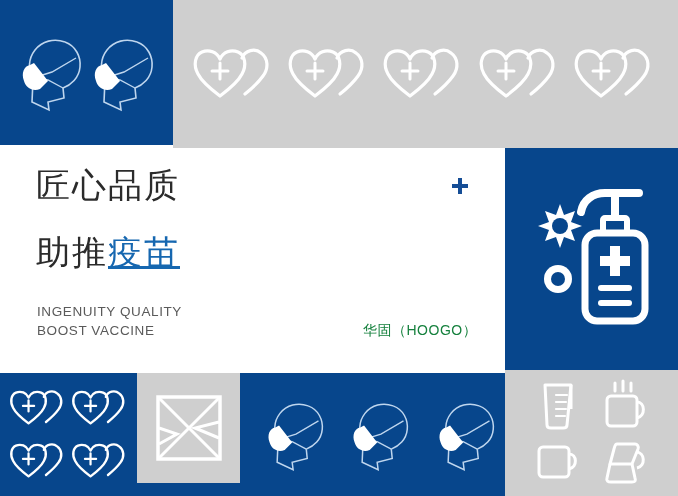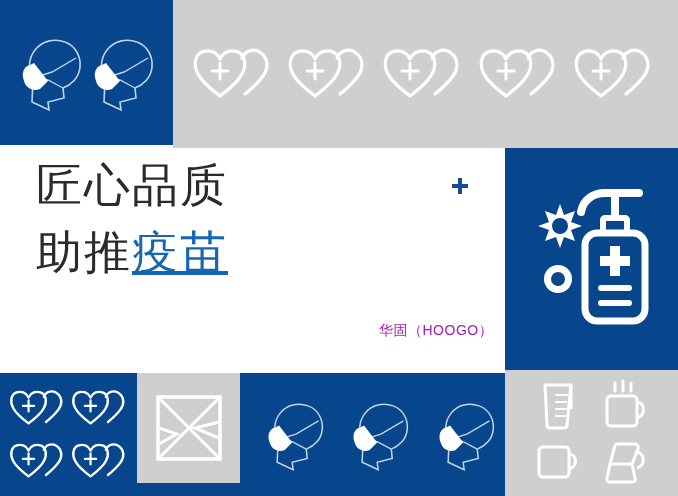--- a/index.html
+++ b/index.html
@@ -67,21 +67,21 @@
   #bottom-gray-kitchen {
     left: 505px; top: 370px; width: 173px; height: 126px;
     display: grid; grid-template-columns: 1fr 1fr; grid-template-rows: 1fr 1fr;
     align-items: center; justify-items: center;
     padding: 6px 20px 6px 20px;
     box-sizing: border-box;
   }
 
   
   .hl-line {
-    font-size: 46px;
+    font-size: 34px;
     line-height: 54px;
     letter-spacing: 2px;
     white-space: nowrap;
     font-weight: 400;
   }
   #headline-1 {
     position: absolute; left: 36px; top: 158px;
     color: #2B2B2B;
   }
   #headline-2 {
@@ -92,24 +92,24 @@
 
   #subtitle {
     position: absolute; left: 37px; top: 302px;
     font-size: 13.5px;
     line-height: 19px;
     letter-spacing: 0.6px;
     color: #5A5A5A;
     white-space: pre-line;
   }
   #brand-mark {
-    position: absolute; left: 379px; top: 322px;
+    position: absolute; left: 363px; top: 322px;
     font-size: 14px;
     letter-spacing: 0.5px;
-    color: #a21caf;
+    color: #15803d;
     white-space: nowrap;
   }
   #accent-plus {
     position: absolute; left: 450px; top: 176px;
     width: 20px; height: 20px;
     color: #154D96;
   }
 
   
   .icon { display: block; }
@@ -188,20 +188,22 @@
   </div>
 
   <div class="blk white" id="headline-card"></div>
 
   <div class="hl-line" id="headline-1">匠心品质</div>
 
   <div class="hl-line" id="headline-2">
     <span>助推</span><span class="accent">疫苗</span>
   </div>
 
+  <div id="subtitle">INGENUITY QUALITY
+BOOST VACCINE</div>
 
   <div id="brand-mark">华固（HOOGO）</div>
 
   <span id="accent-plus">
     <svg class="icon" width="20" height="20" viewBox="0 0 20 20">
       <path d="M8 2 H12 V8 H18 V12 H12 V18 H8 V12 H2 V8 H8 Z" fill="#154D96"></path>
     </svg>
   </span>
 
   <div class="blk blue" id="right-blue-sanitizer">

